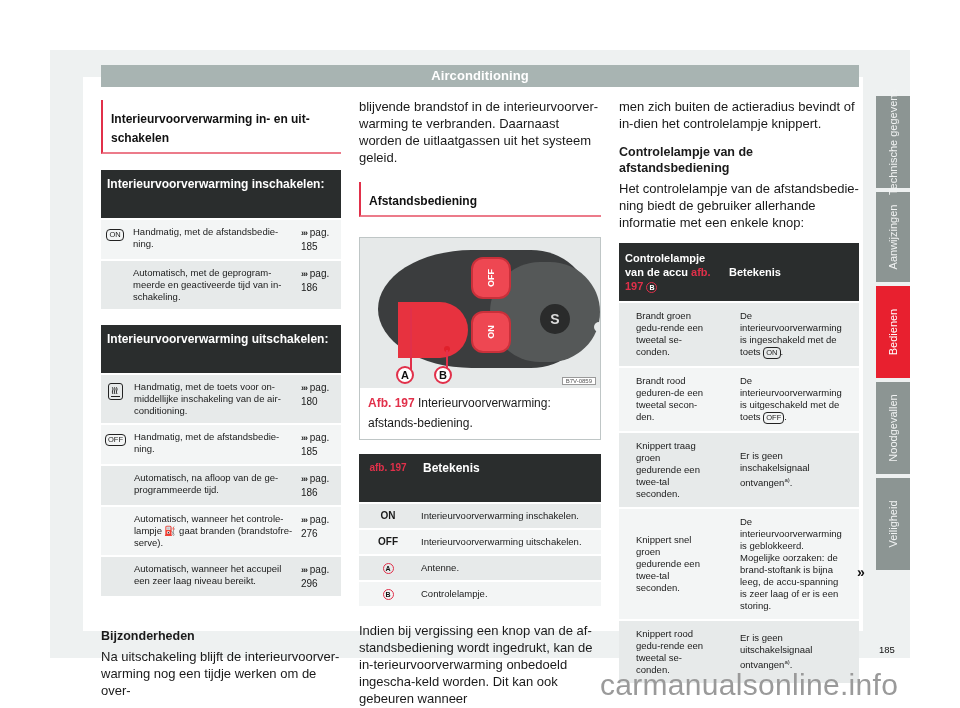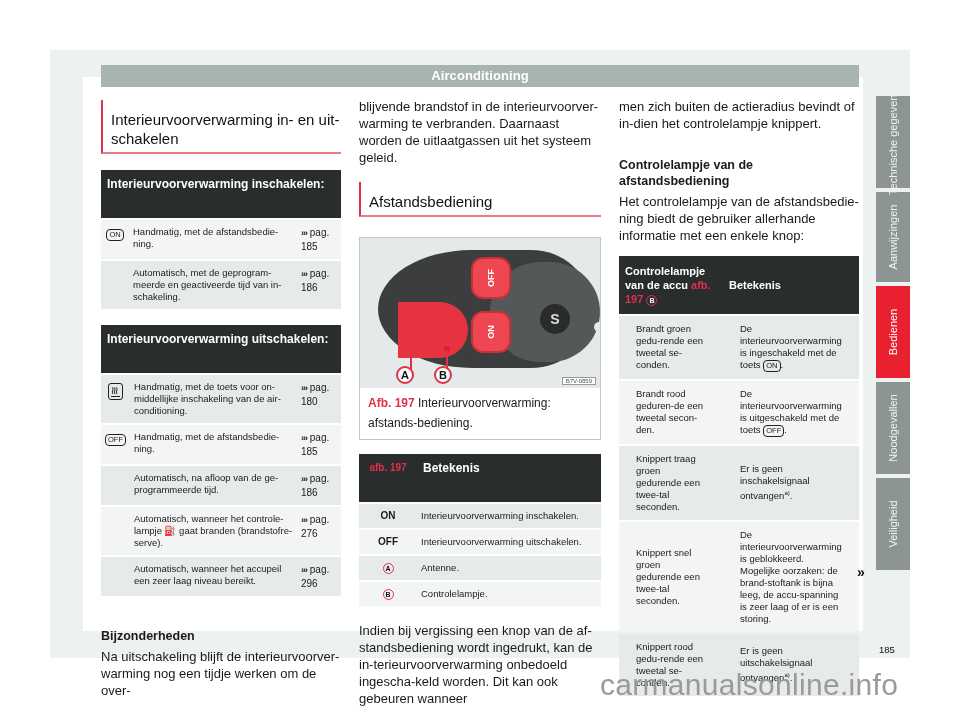--- a/index.html
+++ b/index.html
@@ -9,21 +9,21 @@
     .page-frame { position: absolute; left: 50px; top: 50px; width: 860px; height: 608px; background: #eef1f1; }
     .page-white { position: absolute; left: 83px; top: 77px; width: 780px; height: 554px; background: #ffffff; }
 
     .header-bar { position: absolute; left: 101px; top: 65px; width: 758px; height: 22px; background: #a8b4b2; color: #ffffff; font-size: 13px; font-weight: bold; text-align: center; line-height: 22px; letter-spacing: 0.1px; }
 
     .col { position: absolute; top: 90px; }
     .col1 { left: 101px; width: 240px; }
     .col2 { left: 359px; width: 242px; }
     .col3 { left: 619px; width: 240px; }
 
-    .section-title { border-left: 2px solid #e1304a; border-bottom: 2px solid #ec7b8a; padding: 10px 0 4px 8px; font-size: 15px; font-weight: normal; line-height: 19px; color: #111; }
+    .section-title { border-left: 2px solid #e1304a; border-bottom: 2px solid #ec7b8a; padding: 10px 0 4px 8px; font-size: 12px; font-weight: bold; line-height: 19px; color: #111; }
     .col1 .section-title { margin-top: 10px; }
 
     .tbl { width: 100%; border-collapse: separate; border-spacing: 0 2px; margin-top: 14px; font-size: 9.5px; line-height: 12px; }
     .tbl .th { background: #2a2d2d; color: #ffffff; font-weight: bold; font-size: 12px; padding: 8px 6px; height: 48px; }
     .tbl td { vertical-align: top; padding: 6px 4px; }
     .tbl tr.alt td { background: #e7eaea; }
     .tbl tr.plain td { background: #f3f5f5; }
     .ico-cell { width: 28px; text-align: center; vertical-align: top; padding-top: 8px !important; }
     .ref-cell { width: 44px; font-weight: normal; color: #1a1a1a; font-size: 10px; line-height: 13px; }
     .ref-arrow { font-weight: bold; font-size: 9px; letter-spacing: -1px; }
@@ -188,21 +188,21 @@
       <td>Controlelampje.</td>
     </tr>
   </tbody>
     </table>
 
   <p class="body-text" style="margin-top:14px">Indien bij vergissing een knop van de af-standsbediening wordt ingedrukt, kan de in-terieurvoorverwarming onbedoeld ingescha-keld worden. Dit kan ook gebeuren wanneer</p>
 </div>
 
 <div class="col col3">
   <p class="body-text" style="margin-top:8px">men zich buiten de actieradius bevindt of in-dien het controlelampje knippert.</p>
-  <div class="sub-head" style="margin-top:25px">Controlelampje van de afstandsbediening</div>
+  <div class="sub-head" style="margin-top:12px">Controlelampje van de afstandsbediening</div>
   <p class="body-text" style="margin-top:4px">Het controlelampje van de afstandsbedie-ning biedt de gebruiker allerhande informatie met een enkele knop:</p>
 
   <table class="tbl tbl3" style="margin-top:10px">
     <tbody>
         <tr>
       <td class="th" style="height:56px">
         <span>Controlelampje van de accu</span>
         <span class="red">afb. 197</span>
         <span class="circ light" style="border-color:#e1304a">B</span>
       </td>

